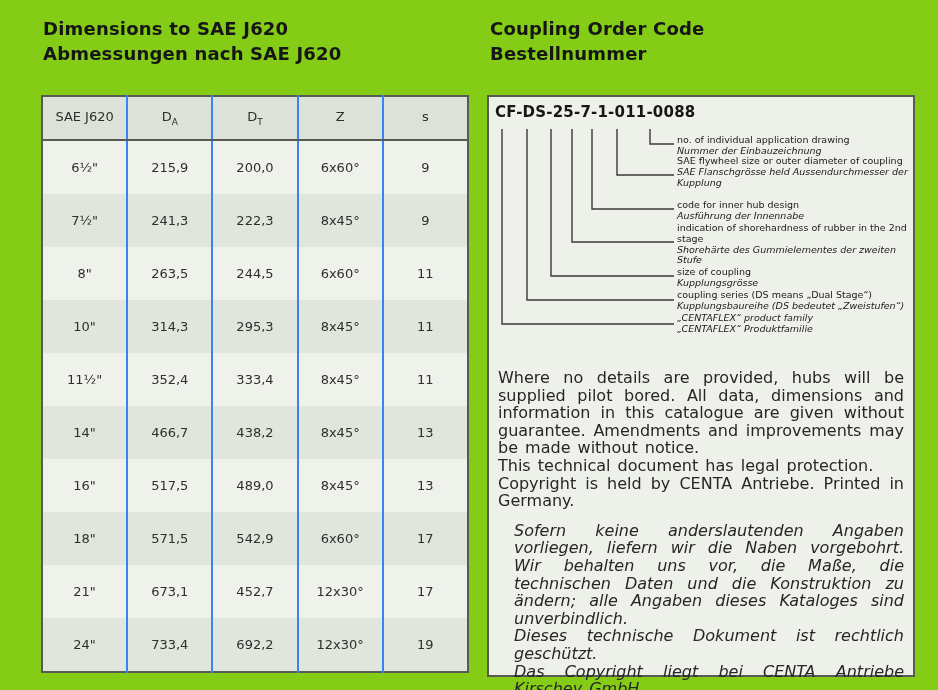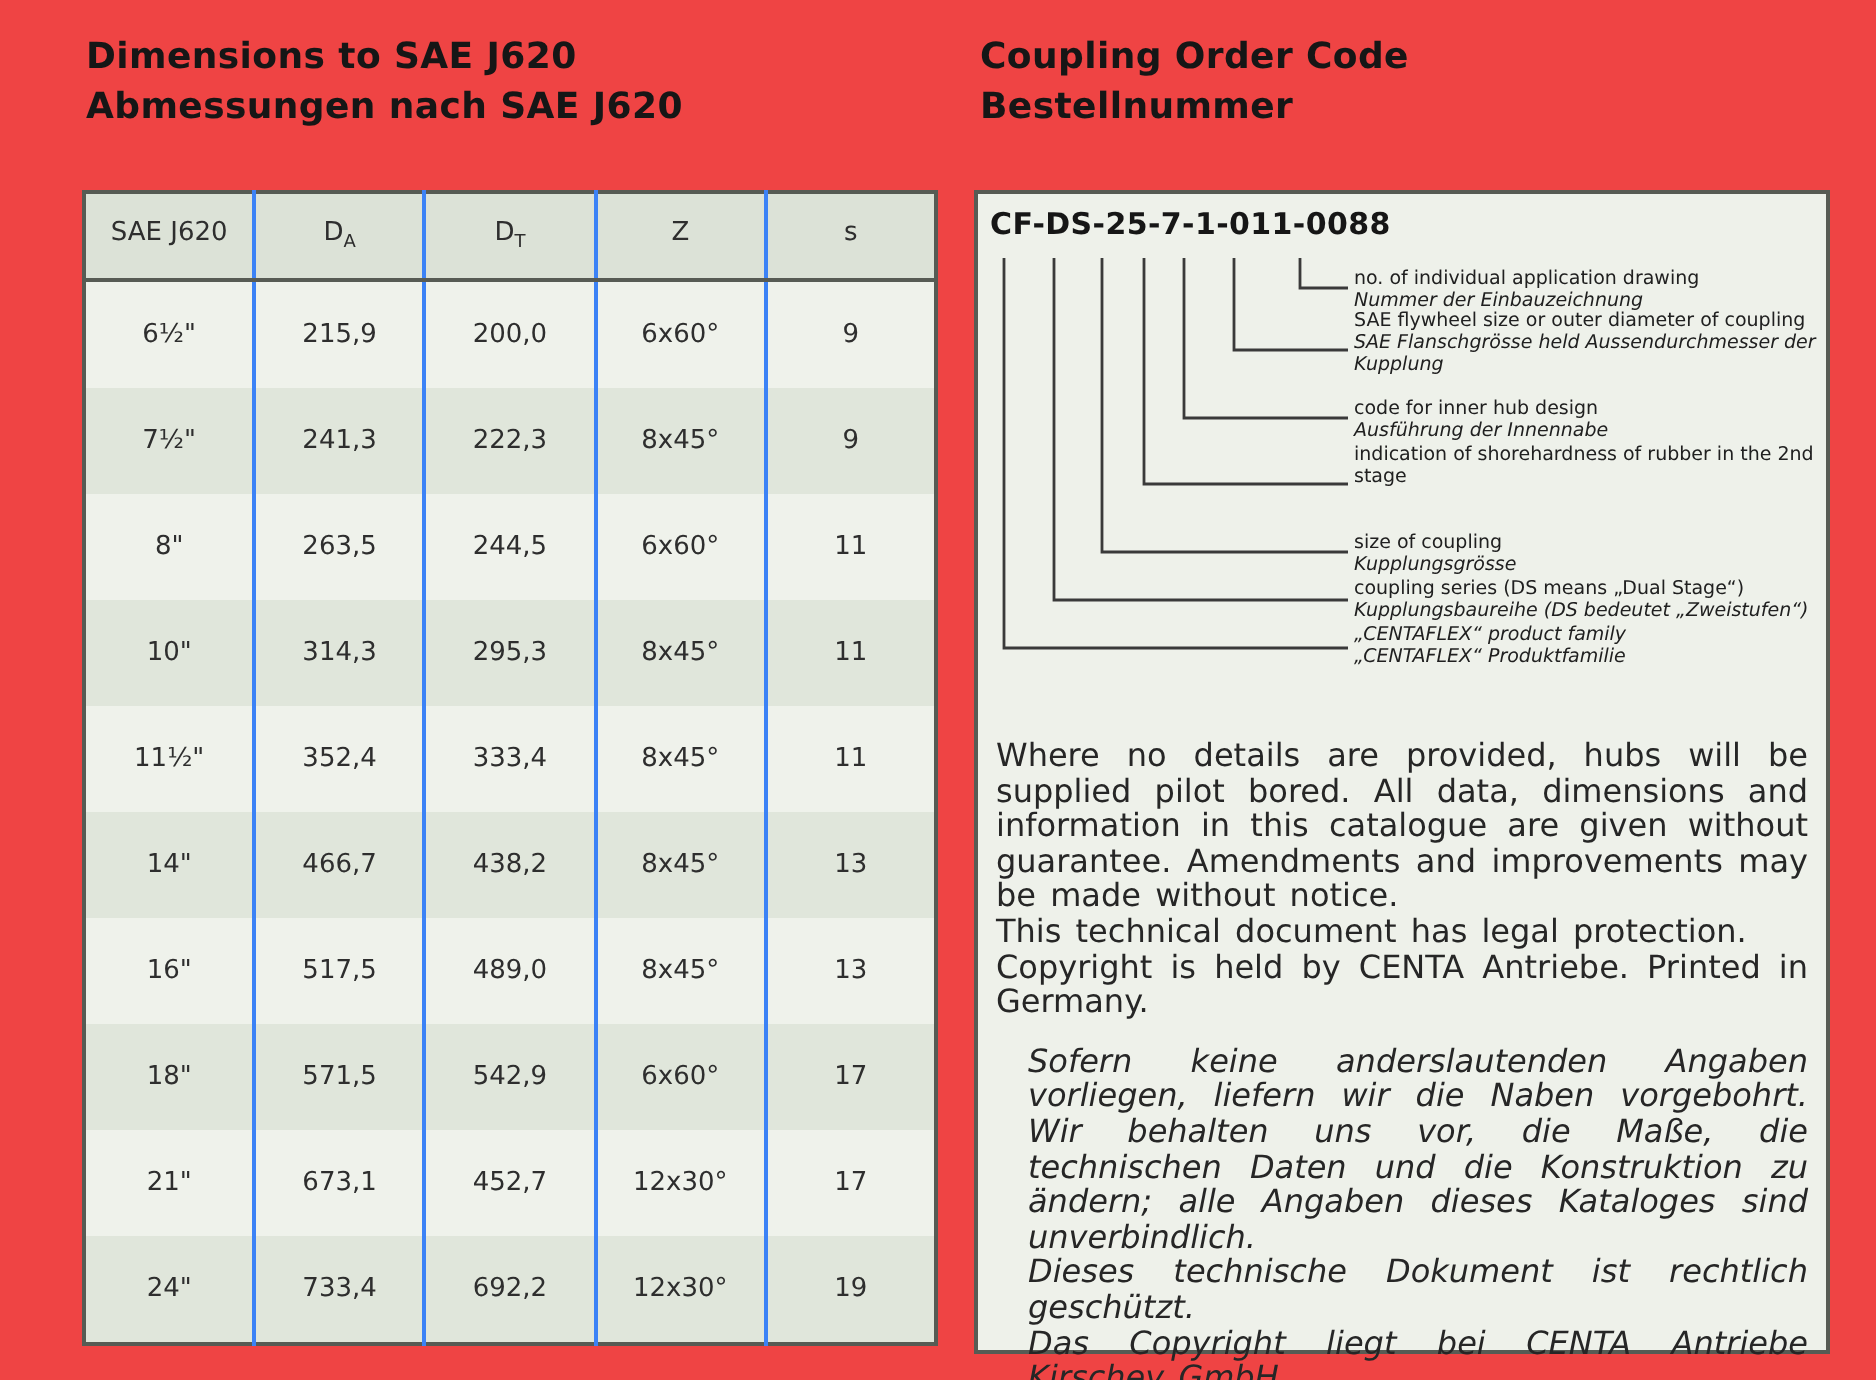--- a/index.html
+++ b/index.html
@@ -1,17 +1,17 @@
 <!DOCTYPE html>
 <html><head>
 <meta charset="utf-8">
 <style>
   html,body { margin:0; padding:0; background:#ffffff; }
   .page {
-    position:relative; width:938px; height:690px; background:#ef4444;
+    position:relative; width:938px; height:690px; background:#84cc16;
     font-family:"DejaVu Sans","Liberation Sans",sans-serif; color:#2b2b2b;
     overflow:hidden;
   }
   .title {
     position:absolute; font-weight:bold; font-size:18px; line-height:25px;
     color:#161616; letter-spacing:0.2px;
   }
   .title-left  { left:43px;  top:16px; }
   .title-right { left:490px; top:16px; }
 
@@ -184,20 +184,21 @@
     <div class="oc-label" style="top:59px">
       <div class="en">SAE flywheel size or outer diameter of coupling</div>
       <div class="de">SAE Flanschgrösse held Aussendurchmesser der Kupplung</div>
     </div>
     <div class="oc-label" style="top:103px">
       <div class="en">code for inner hub design</div>
       <div class="de">Ausführung der Innennabe</div>
     </div>
     <div class="oc-label" style="top:126px">
       <div class="en">indication of shorehardness of rubber in the 2nd stage</div>
+      <div class="de">Shorehärte des Gummielementes der zweiten Stufe</div>
     </div>
     <div class="oc-label" style="top:170px">
       <div class="en">size of coupling</div>
       <div class="de">Kupplungsgrösse</div>
     </div>
     <div class="oc-label italic-en" style="top:216px">
       <div class="en">„CENTAFLEX“ product family</div>
       <div class="de">„CENTAFLEX“ Produktfamilie</div>
     </div>
     <div class="oc-label" style="top:193px">

